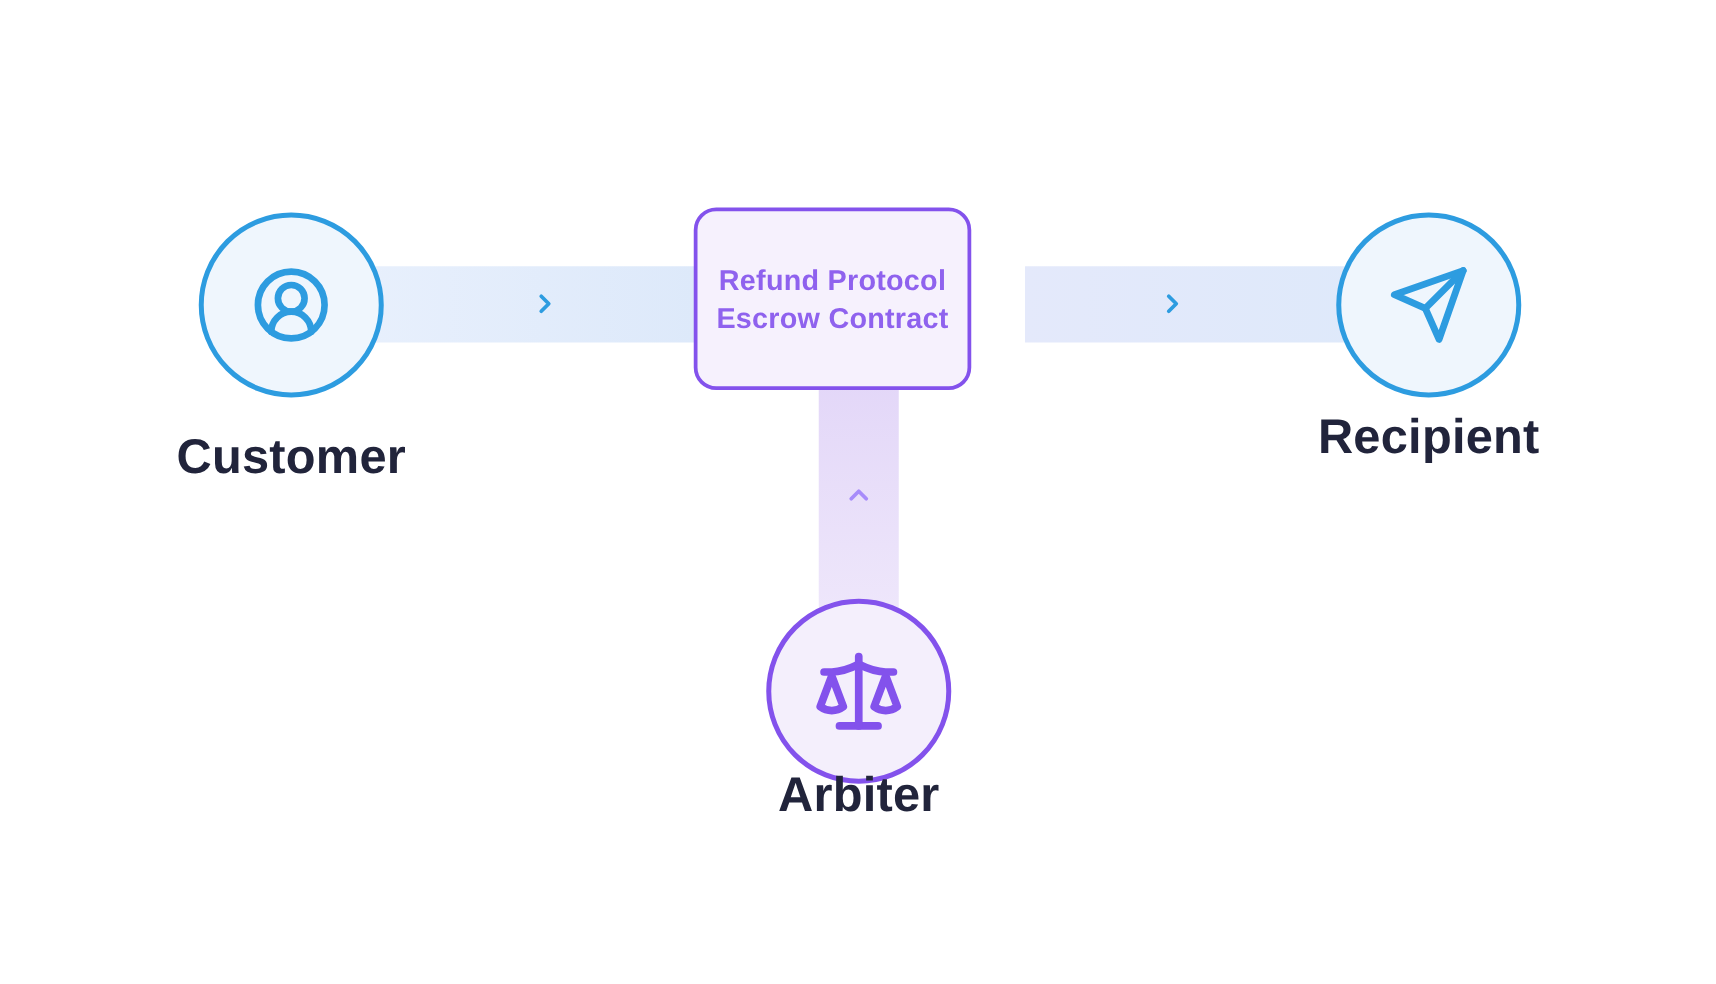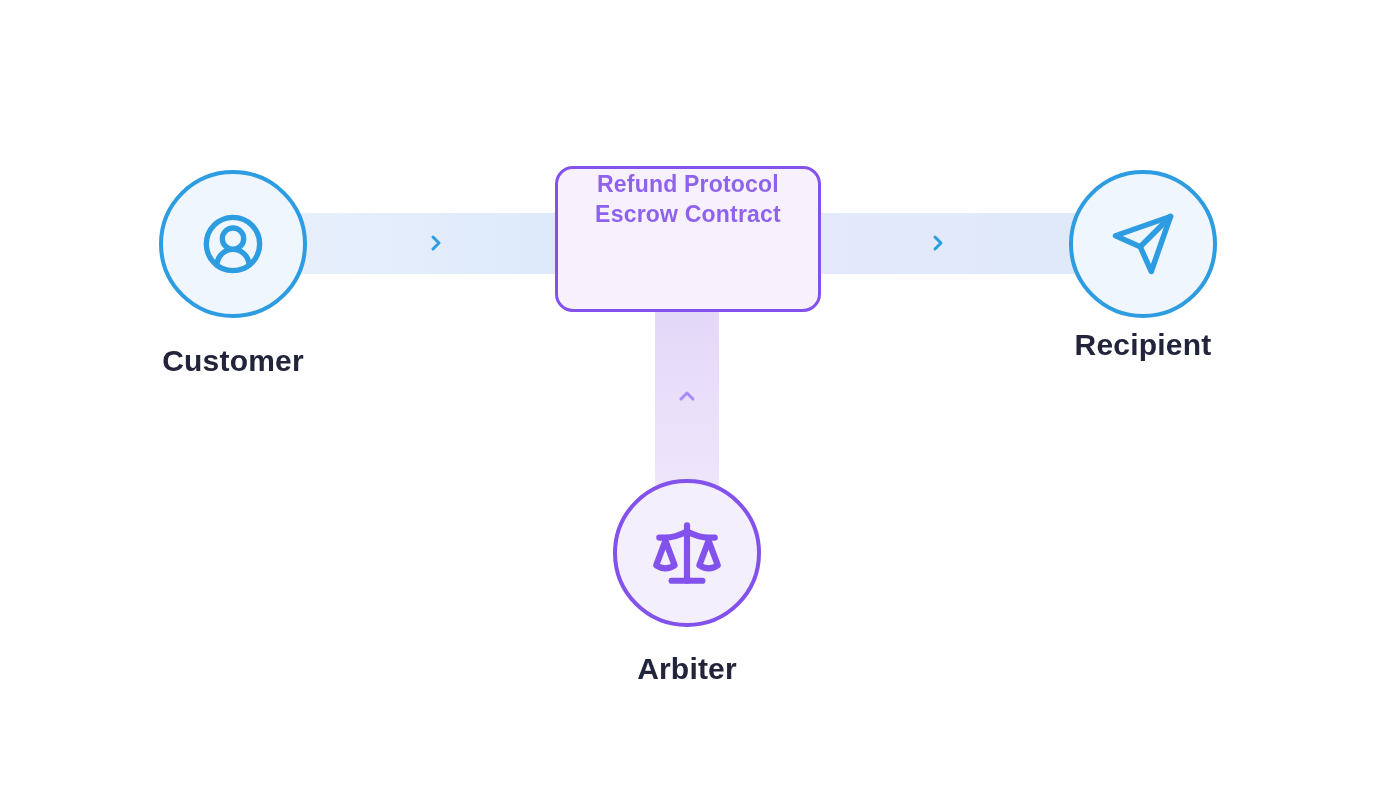--- a/index.html
+++ b/index.html
@@ -57,47 +57,47 @@
   .circle.blue{border:4px solid var(--blue-accent);background:var(--blue-fill);color:var(--blue-accent);}
   .circle.purple{border:4px solid var(--purple-border);background:var(--purple-circle-fill);color:var(--purple-border);}
   .circle-customer{left:159px;top:170px;}
   .circle-recipient{left:1069px;top:170px;}
   .circle-arbiter{left:613px;top:479px;}
   .circle svg{display:block;}
 
   
   .contract-box{
     position:absolute;z-index:3;
-    left:555px;top:166px;width:266px;height:146px;
+    left:555px;top:166px;width:222px;height:146px;
     box-sizing:border-box;
     background:var(--purple-fill);
     border:3px solid var(--purple-border);
     border-radius:18px;
-    display:flex;align-items:flex-start;justify-content:center;
+    display:flex;align-items:center;justify-content:center;
   }
   .contract-text{
     white-space:pre-line;
     text-align:center;
     font-size:23px;font-weight:700;line-height:1.32;
     color:var(--purple-text);
     letter-spacing:.2px;
   }
 
   
   .node-label{
     position:absolute;z-index:3;
     transform:translateX(-50%);
-    font-size:30px;font-weight:700;
+    font-size:39px;font-weight:700;
     color:var(--label-color);
     letter-spacing:.2px;
     white-space:nowrap;
   }
   .label-customer{left:233px;top:344px;}
   .label-recipient{left:1143px;top:328px;}
-  .label-arbiter{left:687px;top:652px;}
+  .label-arbiter{left:687px;top:615px;}
 </style>
 </head>
 <body>
 
 <div class="canvas">
 
   <div class="band band-left"></div>
   <div class="band band-right"></div>
   <div class="band band-vertical"></div>
 

